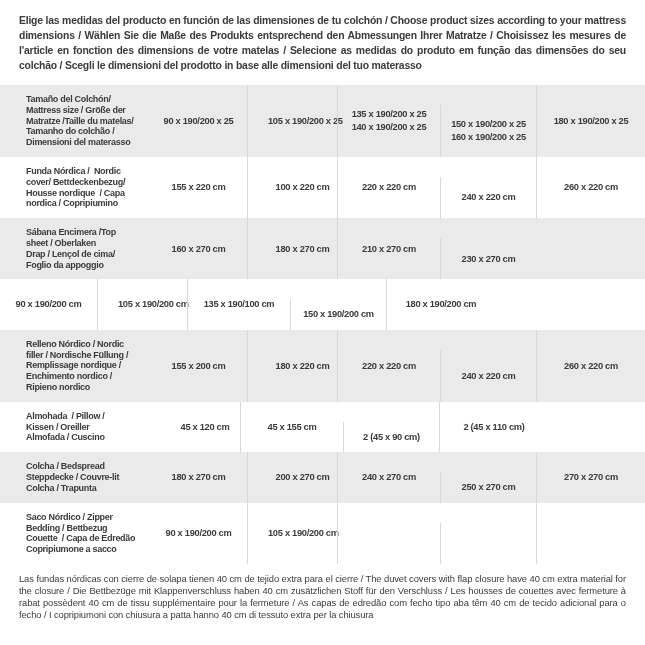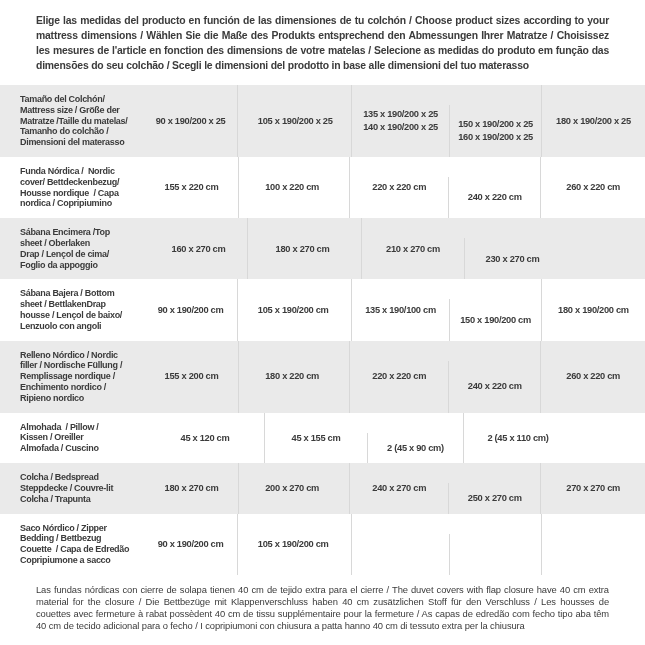--- a/index.html
+++ b/index.html
@@ -3,21 +3,21 @@
 <meta charset="utf-8">
 <style>
   * { margin:0; padding:0; box-sizing:border-box; }
   html,body { width:645px; height:645px; background:#ffffff; overflow:hidden; }
   body {
     font-family:"Liberation Sans", sans-serif;
     color:#3b3b3b;
   }
   .note {
     text-align:justify;
-    margin:0 36px;
+    margin:0 19px;
   }
   .header-note {
     padding-top:13px;
     font-weight:700;
     font-size:10.4px;
     line-height:15px;
     letter-spacing:-0.2px;
   }
   .footer-note {
     margin-top:9px;
@@ -30,39 +30,39 @@
   .row { display:flex; align-items:stretch; }
   .row.shade { background:#eaeaea; }
   .cell {
     display:flex;
     flex-direction:column;
     justify-content:center;
     padding:9px 0;
   }
   .cell.label {
     width:150px;
-    padding-left:20px;
+    padding-left:26px;
     padding-right:4px;
     font-weight:700;
     font-size:9px;
     line-height:10.8px;
     letter-spacing:-0.3px;
     white-space:pre;
   }
   .cell.val {
     text-align:center;
     font-weight:700;
     font-size:9.3px;
     line-height:12.5px;
     letter-spacing:-0.3px;
     white-space:pre;
   }
   .c1{ width:97px; }
   .c2{ width:90px;padding-left:20px; }
-  .c3{ width:103px;margin-left:24px; }
+  .c3{ width:103px; }
   .c4{ width:96px;margin-top:20px; }
   .c5{ width:109px; }
   .val + .val { border-left:1px solid #d8d8d8; }
 </style>
 </head>
 <body>
 
 <div>
 
   <p class="note header-note">Elige las medidas del producto en función de las dimensiones de tu colchón / Choose product sizes according to your mattress dimensions / Wählen Sie die Maße des Produkts entsprechend den Abmessungen Ihrer Matratze / Choisissez les mesures de l'article en fonction des dimensions de votre matelas / Selecione as medidas do produto em função das dimensões do seu colchão / Scegli le dimensioni del prodotto in base alle dimensioni del tuo materasso</p>
@@ -101,24 +101,20 @@
 sheet / Oberlaken
 Drap / Lençol de cima/
 Foglio da appoggio</div>
       <div class="cell val c1">160 x 270 cm</div>
       <div class="cell val c2">180 x 270 cm</div>
       <div class="cell val c3">210 x 270 cm</div>
       <div class="cell val c4">230 x 270 cm</div>
     </div>
 
     <div class="row">
-      <div class="cell label">Sábana Bajera / Bottom
-sheet / BettlakenDrap
-housse / Lençol de baixo/
-Lenzuolo con angoli</div>
       <div class="cell val c1">90 x 190/200 cm</div>
       <div class="cell val c2">105 x 190/200 cm</div>
       <div class="cell val c3">135 x 190/100 cm</div>
       <div class="cell val c4">150 x 190/200 cm</div>
       <div class="cell val c5">180 x 190/200 cm</div>
     </div>
 
     <div class="row shade">
       <div class="cell label">Relleno Nórdico / Nordic
 filler / Nordische Füllung /

